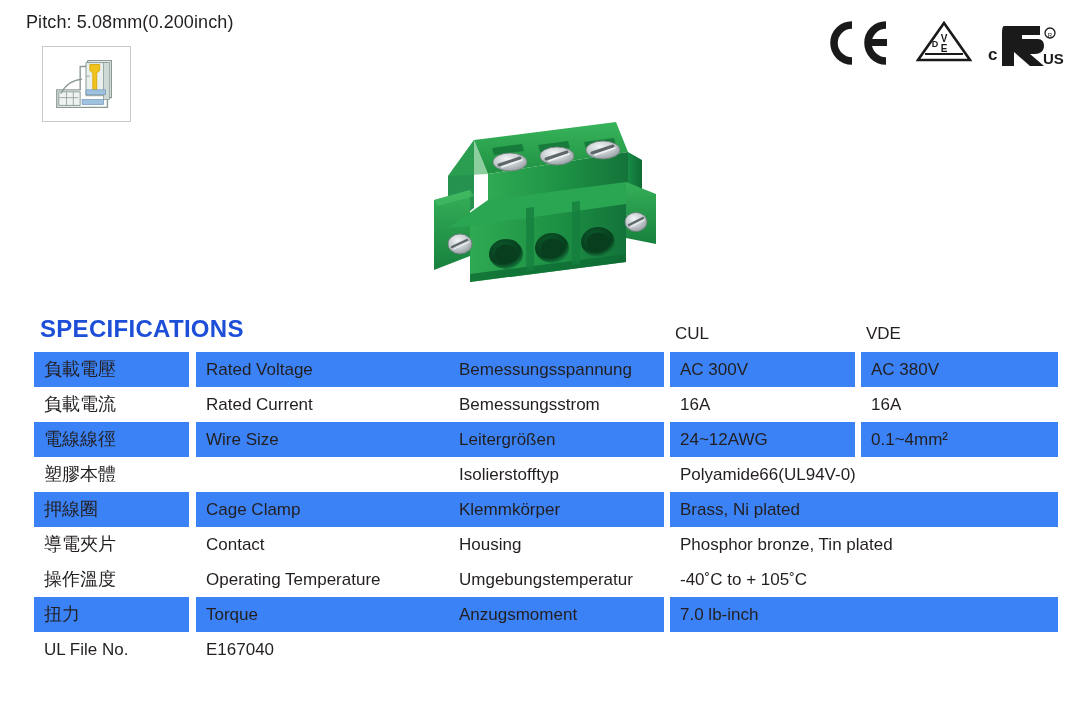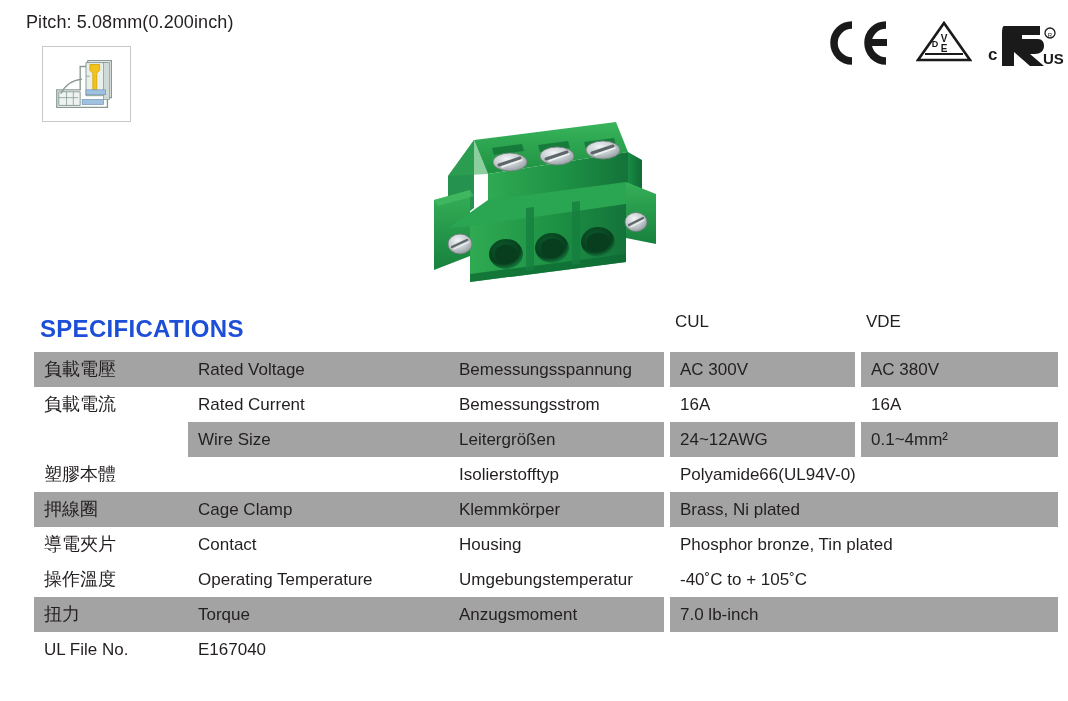--- a/index.html
+++ b/index.html
@@ -69,21 +69,21 @@
     left: 40px;
     top: 315px;
     font-size: 24px;
     font-weight: bold;
     letter-spacing: 0.3px;
     color: #1d4ed8;
   }
 
   #cert-col-headers {
     position: absolute;
-    top: 312px;
+    top: 324px;
     left: 0;
     width: 100%;
     height: 22px;
   }
   .cert-col-head {
     position: absolute;
     top: 0;
     font-size: 17px;
     color: #231f20;
   }
@@ -105,24 +105,24 @@
     top: 0;
     height: 35px;
     line-height: 35px;
     font-size: 17px;
     color: #231f20;
     white-space: nowrap;
     overflow: hidden;
     box-sizing: border-box;
     padding-left: 10px;
   }
-  .spec-row.banded .cell { background: #a3a3a3; }
+  .spec-row.banded .cell { background: #3b82f6; }
 
   .col-zh  { left: 34px;  width: 155px; }
-  .col-en  { left: 188px; width: 286px; }
+  .col-en  { left: 196px; width: 286px; }
   .col-de  { left: 449px; width: 215px; }
   .col-v1  { left: 670px; width: 185px; }
   .col-v2  { left: 861px; width: 197px; }
   .col-vspan { left: 670px; width: 388px; }
 
   .cell-zh { font-size: 18px; }
 </style>
 </head>
 <body>
 
@@ -306,20 +306,21 @@
 
   <div class="spec-row">
     <div class="cell col-zh cell-zh">負載電流</div>
     <div class="cell col-en">Rated Current</div>
     <div class="cell col-de">Bemessungsstrom</div>
     <div class="cell col-v1">16A</div>
     <div class="cell col-v2">16A</div>
   </div>
 
   <div class="spec-row banded">
+    <div class="cell col-zh cell-zh">電線線徑</div>
     <div class="cell col-en">Wire Size</div>
     <div class="cell col-de">Leitergrößen</div>
     <div class="cell col-v1">24~12AWG</div>
     <div class="cell col-v2">0.1~4mm²</div>
   </div>
 
   <div class="spec-row">
     <div class="cell col-zh cell-zh">塑膠本體</div>
     <div class="cell col-de">Isolierstofftyp</div>
     <div class="cell col-vspan">Polyamide66(UL94V-0)</div>

